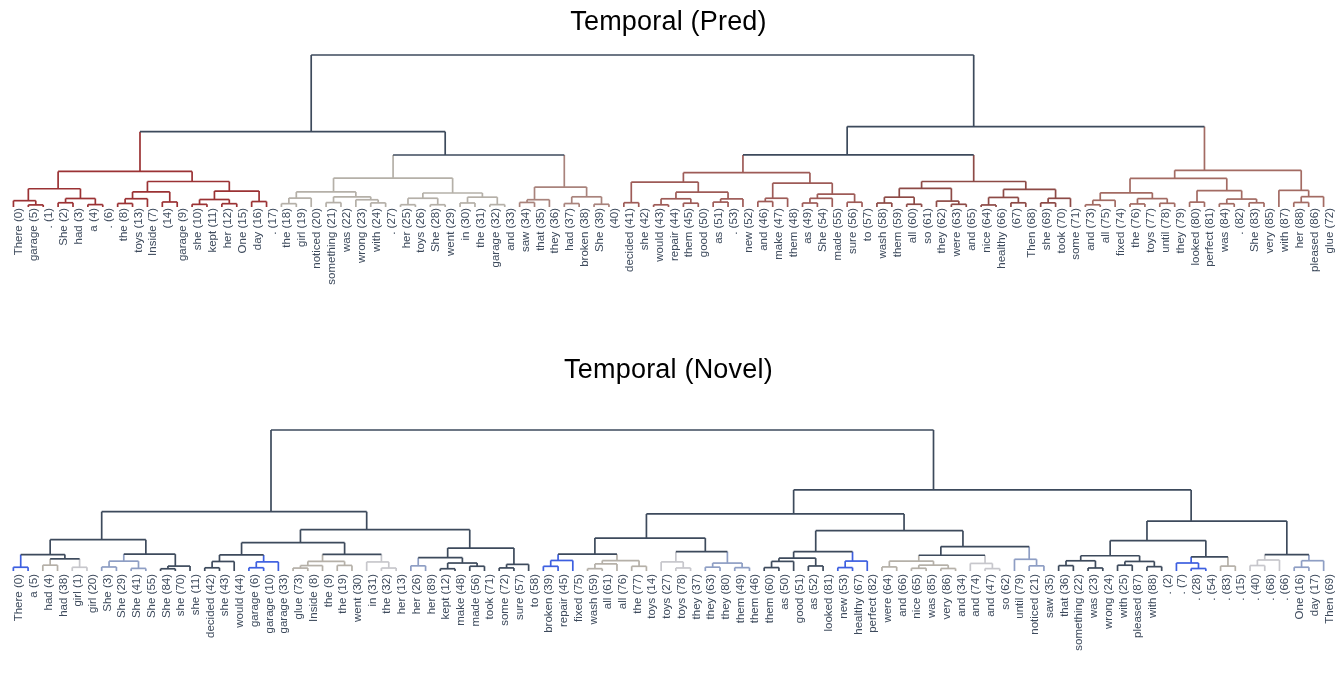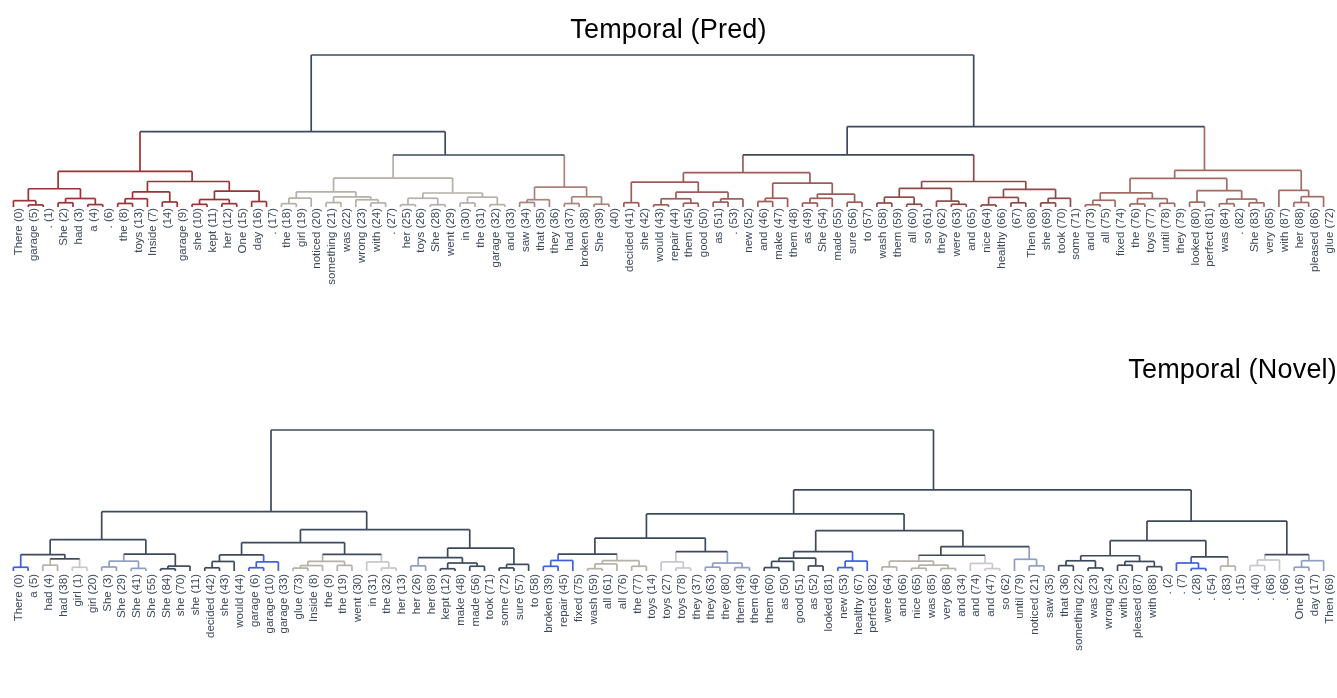--- a/index.html
+++ b/index.html
@@ -10,22 +10,22 @@
   }
   .figure{position:relative;width:1337px;height:698px;}
   .panel{position:absolute;left:0;width:1337px;}
   #panel-pred{top:0;height:349px;}
   #panel-novel{top:349px;height:349px;}
   .panel-title{
     position:absolute;left:0;width:1337px;text-align:center;
     font-size:27px;font-weight:400;letter-spacing:.2px;color:#000;
     font-family:"Liberation Sans", sans-serif;
   }
-  #panel-pred .panel-title{top:14px;}
-  #panel-novel .panel-title{top:5px;text-align:right;}
+  #panel-pred .panel-title{top:6px;}
+  #panel-novel .panel-title{top:5px;}
   .dendro-svg{position:absolute;left:0;display:block;}
   #panel-pred .dendro-svg{top:52px;}
   #panel-novel .dendro-svg{top:78px;}
   .leaf-labels{position:absolute;left:0;width:1337px;height:150px;}
   #panel-pred .leaf-labels{top:208px;}
   #panel-novel .leaf-labels{top:572px - 349px;}
   .leaf-label{
     position:absolute;top:0;
     transform-origin:left top;
     transform:rotate(-90deg) translate(-100%,0);

